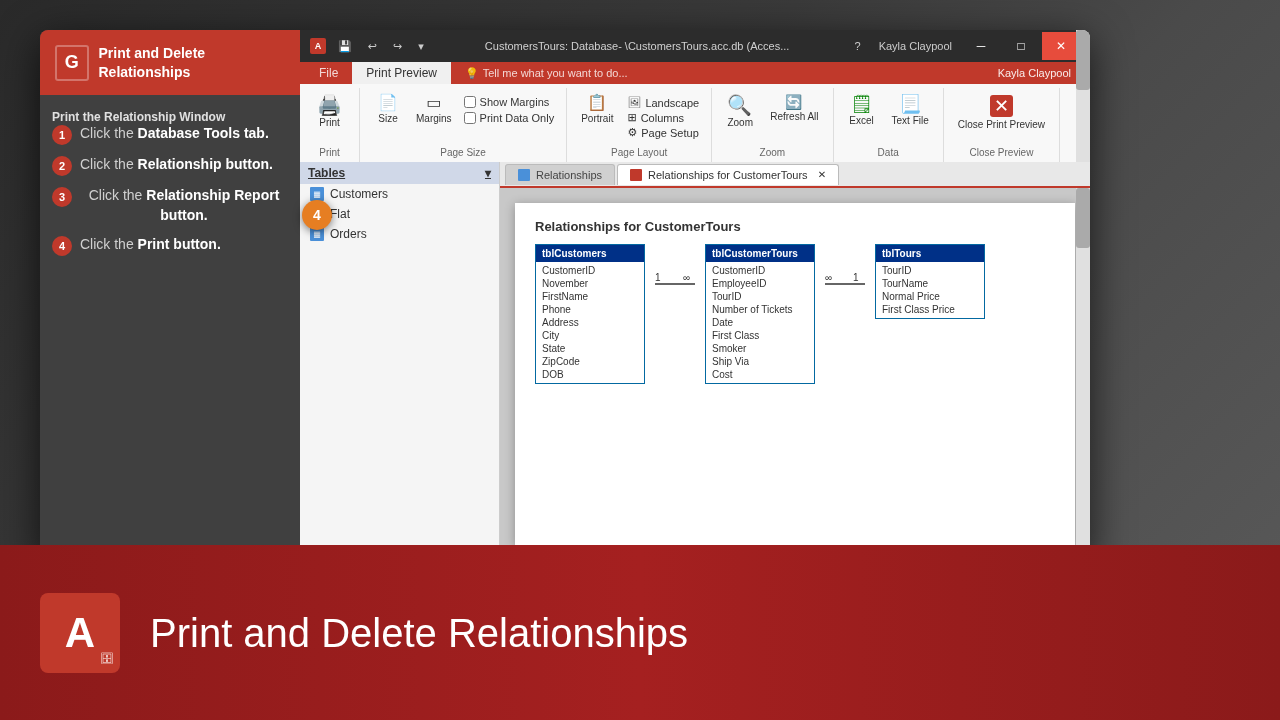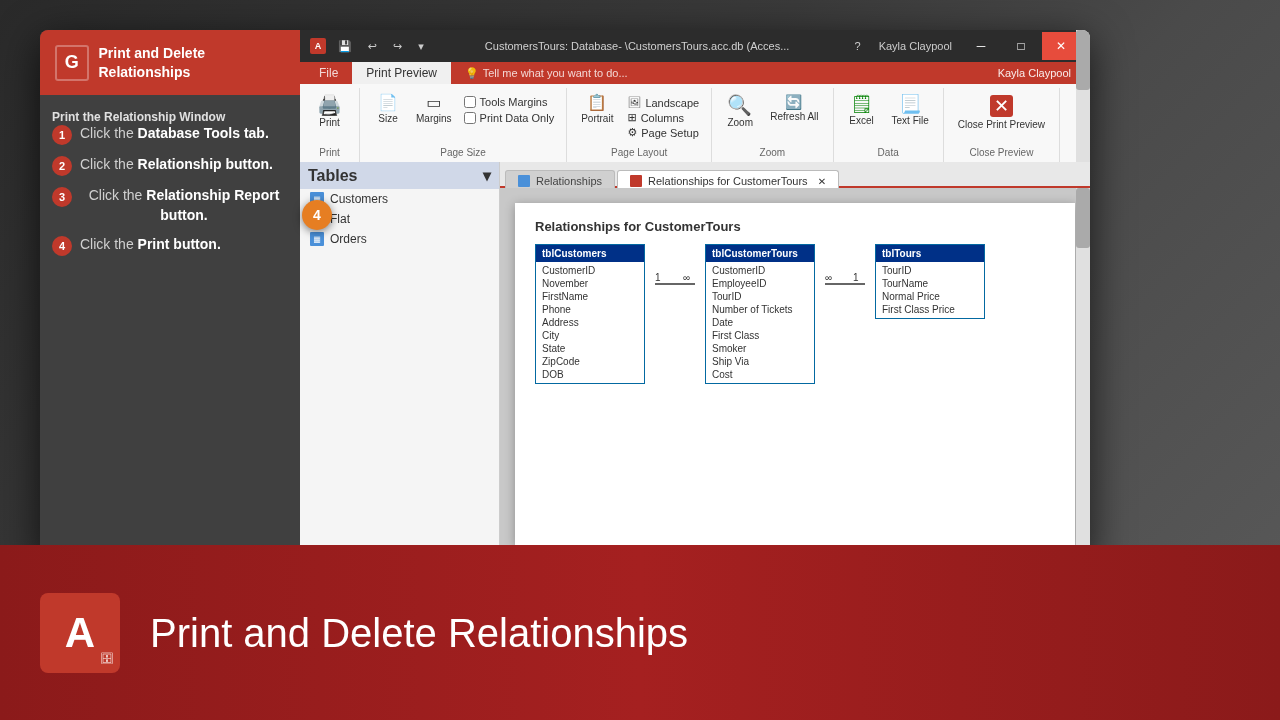--- a/index.html
+++ b/index.html
@@ -271,27 +271,28 @@
       top: 132px; left: 0;
       width: 200px;
       height: calc(100% - 132px);
       background: #f5f5f5;
       border-right: 1px solid #ccc;
     }
 
     .nav-pane-header {
       background: #d0d8e8;
       padding: 4px 8px;
-      font-size: 16px;
+      font-size: 12px;
       font-weight: bold;
       color: #333;
       display: flex;
       align-items: center;
       justify-content: space-between;
       cursor: pointer;
+      text-decoration: underline;
     }
 
     .nav-table-item {
       display: flex;
       align-items: center;
       gap: 6px;
       padding: 3px 10px;
       font-size: 12px;
       color: #333;
       cursor: pointer;
@@ -306,21 +307,21 @@
     }
 
     
     .tab-bar {
       position: absolute;
       top: 132px; left: 200px;
       height: 26px;
       right: 0;
       background: #e8e8e8;
       display: flex;
-      align-items: flex-start;
+      align-items: center;
       padding: 8px 5px;
       border-bottom: 2px solid #c0392b;
     }
 
     .doc-tab {
       padding: 4px 12px;
       font-size: 11px;
       background: #d0d0d0;
       color: #444;
       border: 1px solid #bbb;
@@ -618,21 +619,21 @@
               <div class="rb-icon" style="font-size:16px;">📄</div>
               <div class="rb-label">Size</div>
             </div>
             <div class="rb-btn">
               <div class="rb-icon" style="font-size:16px;">▭</div>
               <div class="rb-label">Margins</div>
             </div>
             <div class="rb-checkbox-group">
               <label class="rb-checkbox">
                 <input type="checkbox" style="">
-                <span>Tools Margins</span>
+                <span>Show Margins</span>
               </label>
               <label class="rb-checkbox">
                 <input type="checkbox" style="">
                 <span>Print Data Only</span>
               </label>
             </div>
           </div>
         </div>
         <div class="ribbon-group-label">Page Size</div>
       </div>

